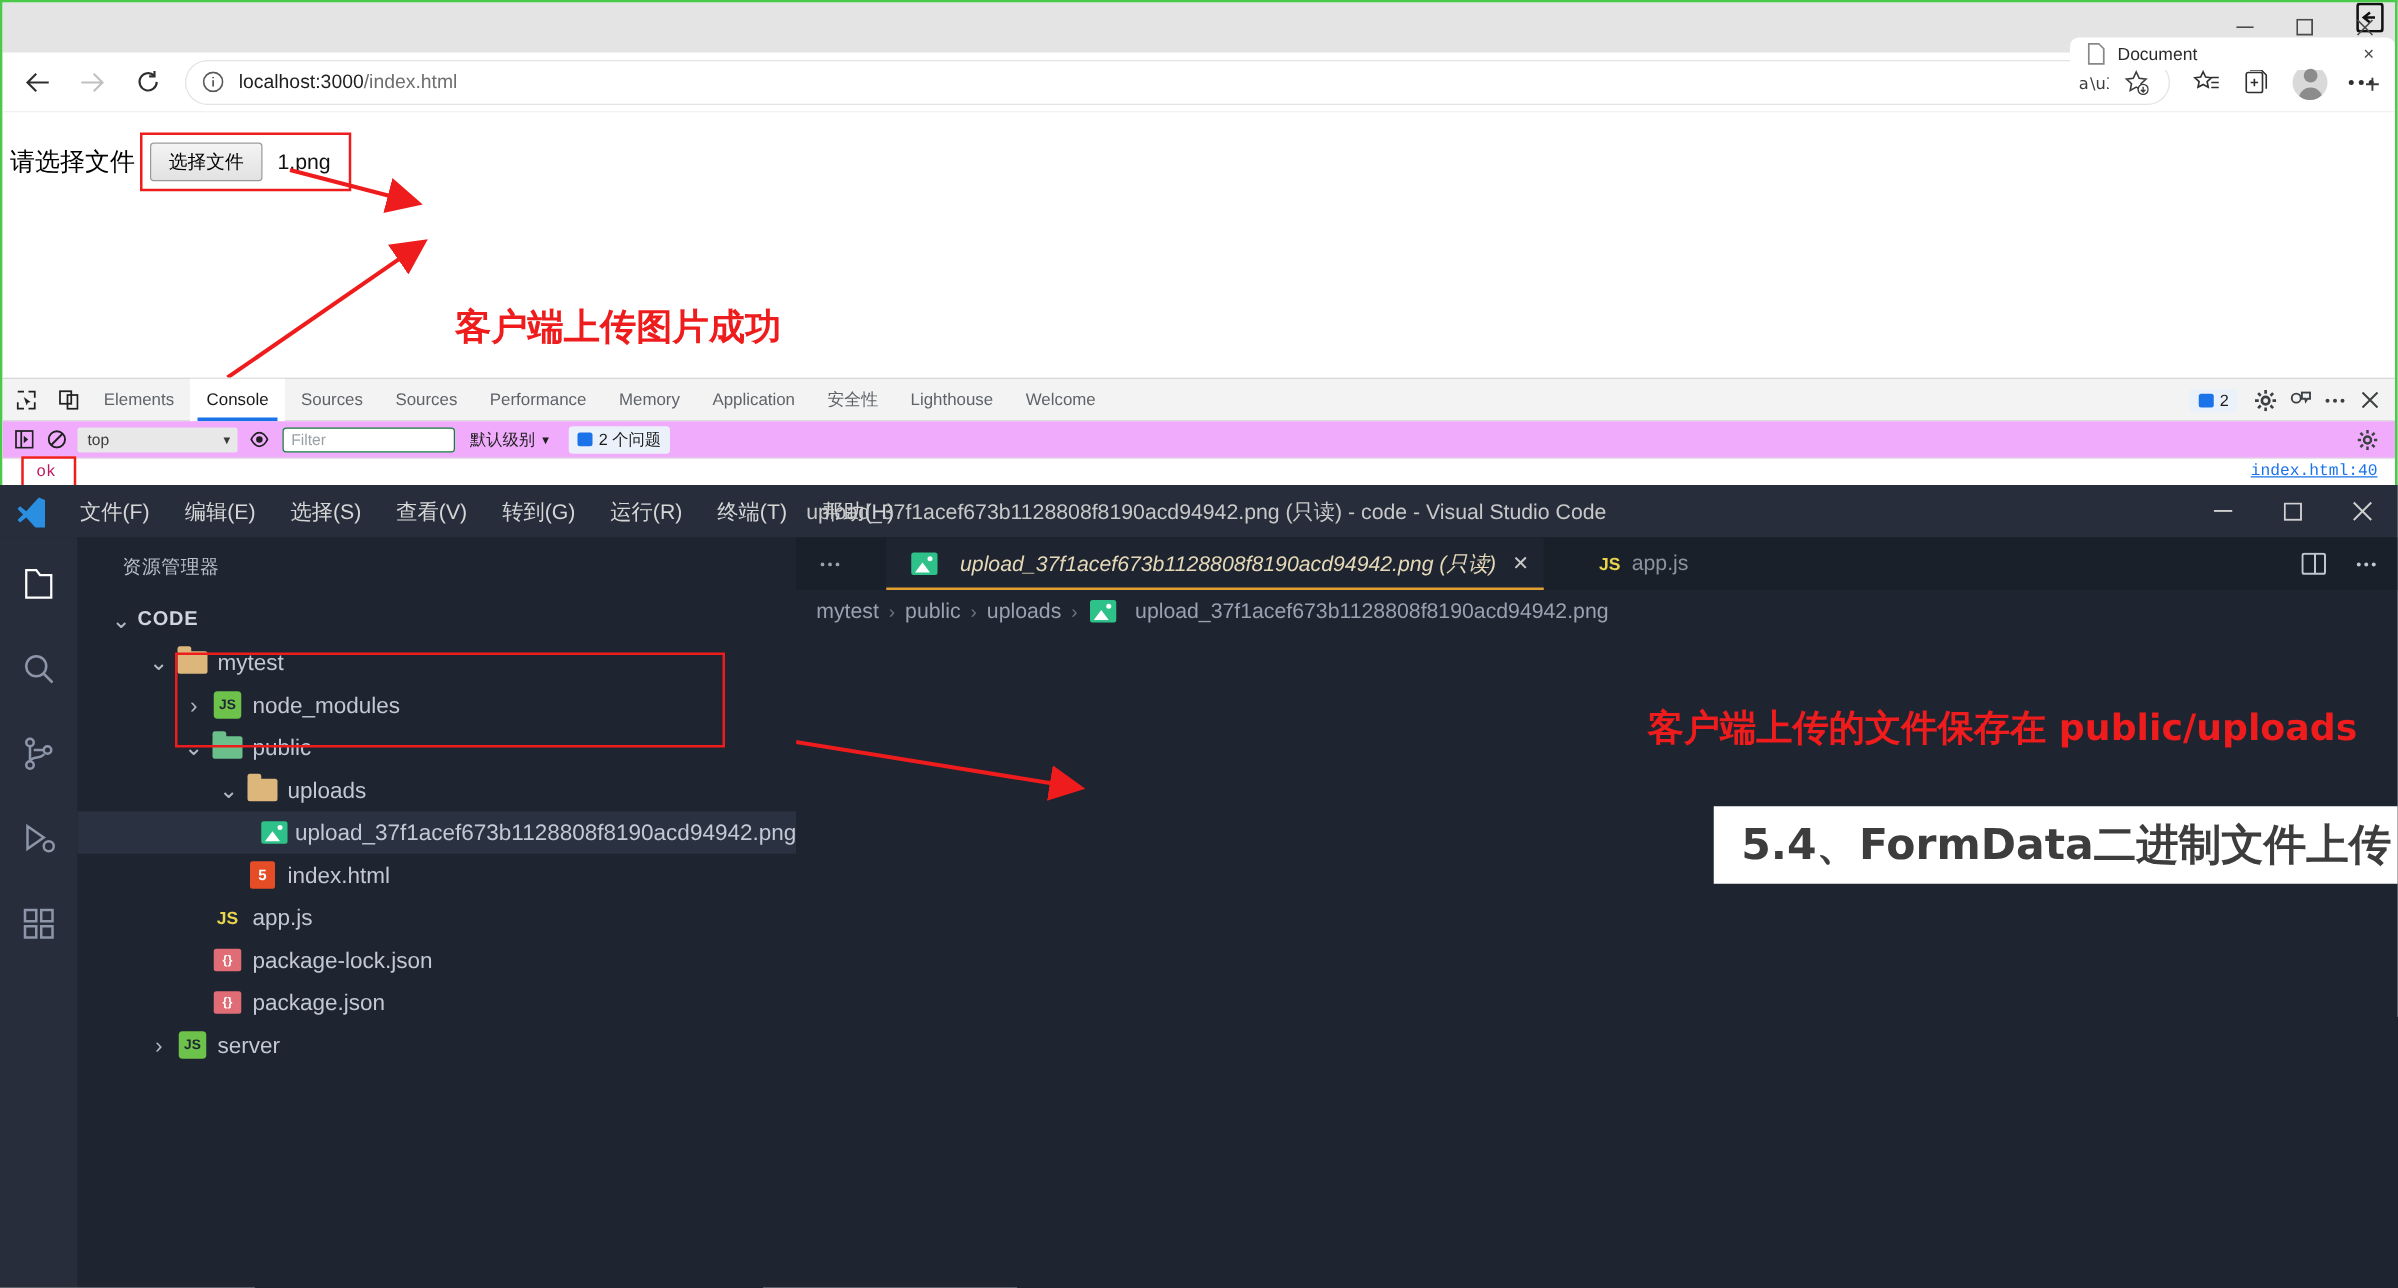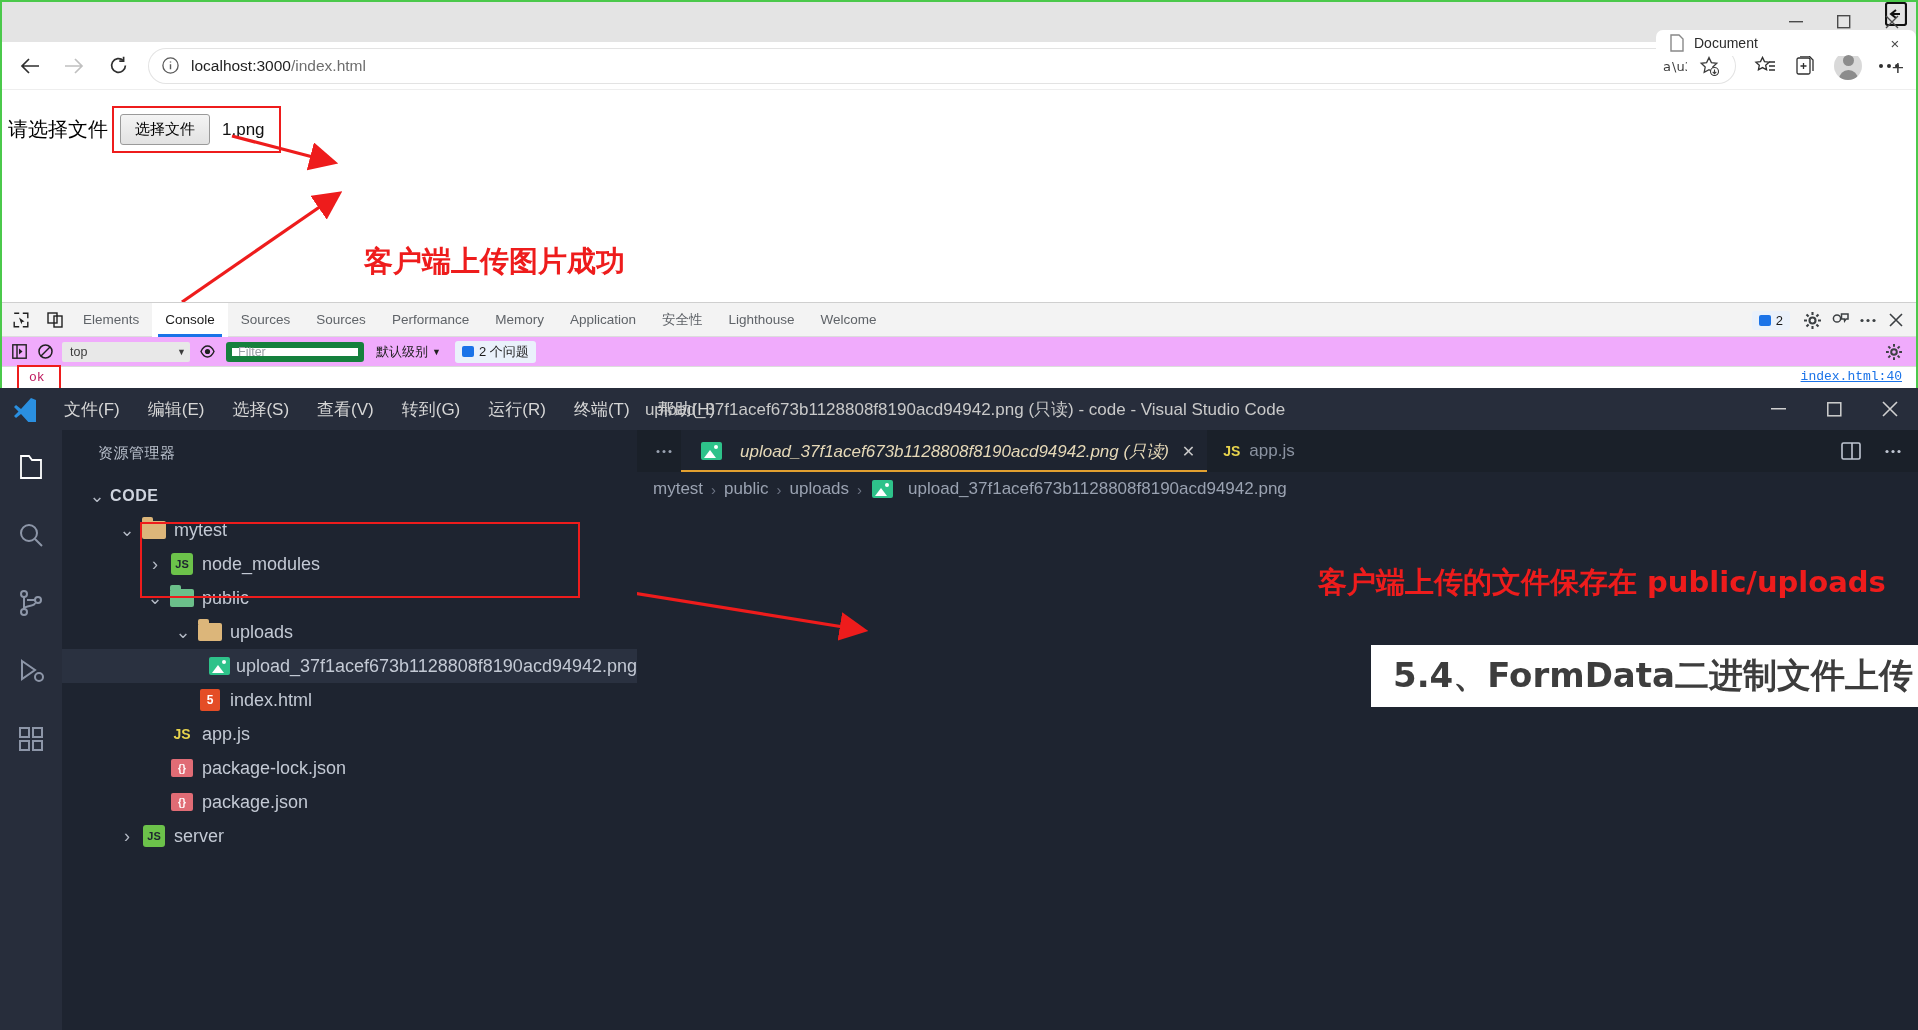--- a/index.html
+++ b/index.html
@@ -174,21 +174,21 @@
     justify-content: center; color: #202020;
   }
   .ctxsel {
     width: 128px; height: 20px; background: #e8e8e8; border-radius: 2px;
     display: flex; align-items: center; padding: 0 4px 0 8px;
     font-size: 12.5px; color: #3c3c3c; margin: 0 4px;
   }
   .ctxsel .arr { margin-left: auto; font-size: 9px; }
   .filterinput {
     width: 138px; height: 20px; background: #ffffff;
-    border: 6px solid #15803d; border-radius: 3px; margin-left: 6px;
+    border: 1px solid #15803d; border-radius: 3px; margin-left: 6px;
     font-size: 12.5px; color: #9aa0a6; padding: 0 6px;
     display: flex; align-items: center;
   }
   .levelsel {
     margin-left: 12px; font-size: 13px; color: #202020;
     display: flex; align-items: center; gap: 4px;
   }
   .fb-right { position: absolute; right: 8px; display: flex; align-items: center; }
 
   .dt-console { height: 34px; background: #ffffff; position: relative; }
@@ -254,21 +254,21 @@
   .chev.empty { visibility: hidden; }
   .ficon { width: 28px; display: flex; align-items: center; justify-content: center; margin-right: 6px; }
   .root-label { font-weight: 700; font-size: 16px; color: #cfd4de; letter-spacing: .6px; }
 
   .redbox-tree {
     position: absolute; left: 78px; top: 92px; width: 440px; height: 76px;
     border: 2px solid #ee1c1c; pointer-events: none;
   }
 
   .editor { flex: 1; background: #1e2430; position: relative; }
-  .tabsrow { height: 42px; display: flex; align-items: center; background: #1a2029; }
+  .tabsrow { height: 42px; display: flex; align-items: center; background: #1a2029; gap: 28px; }
   .etab {
     height: 42px; display: flex; align-items: center; gap: 9px;
     padding: 0 12px 0 16px; font-size: 17px; position: relative;
   }
   .etab.active { background: #1e2430; color: #e6d9b8; font-style: italic; }
   .etab.active::after {
     content:""; position:absolute; left:0; right:0; bottom:0; height:2px; background:#e2a030;
   }
   .etab .closex { color: #c9c9c9; font-size: 16px; margin-left: 4px; }
   .etab.inactive { color: #8b93a1; }

